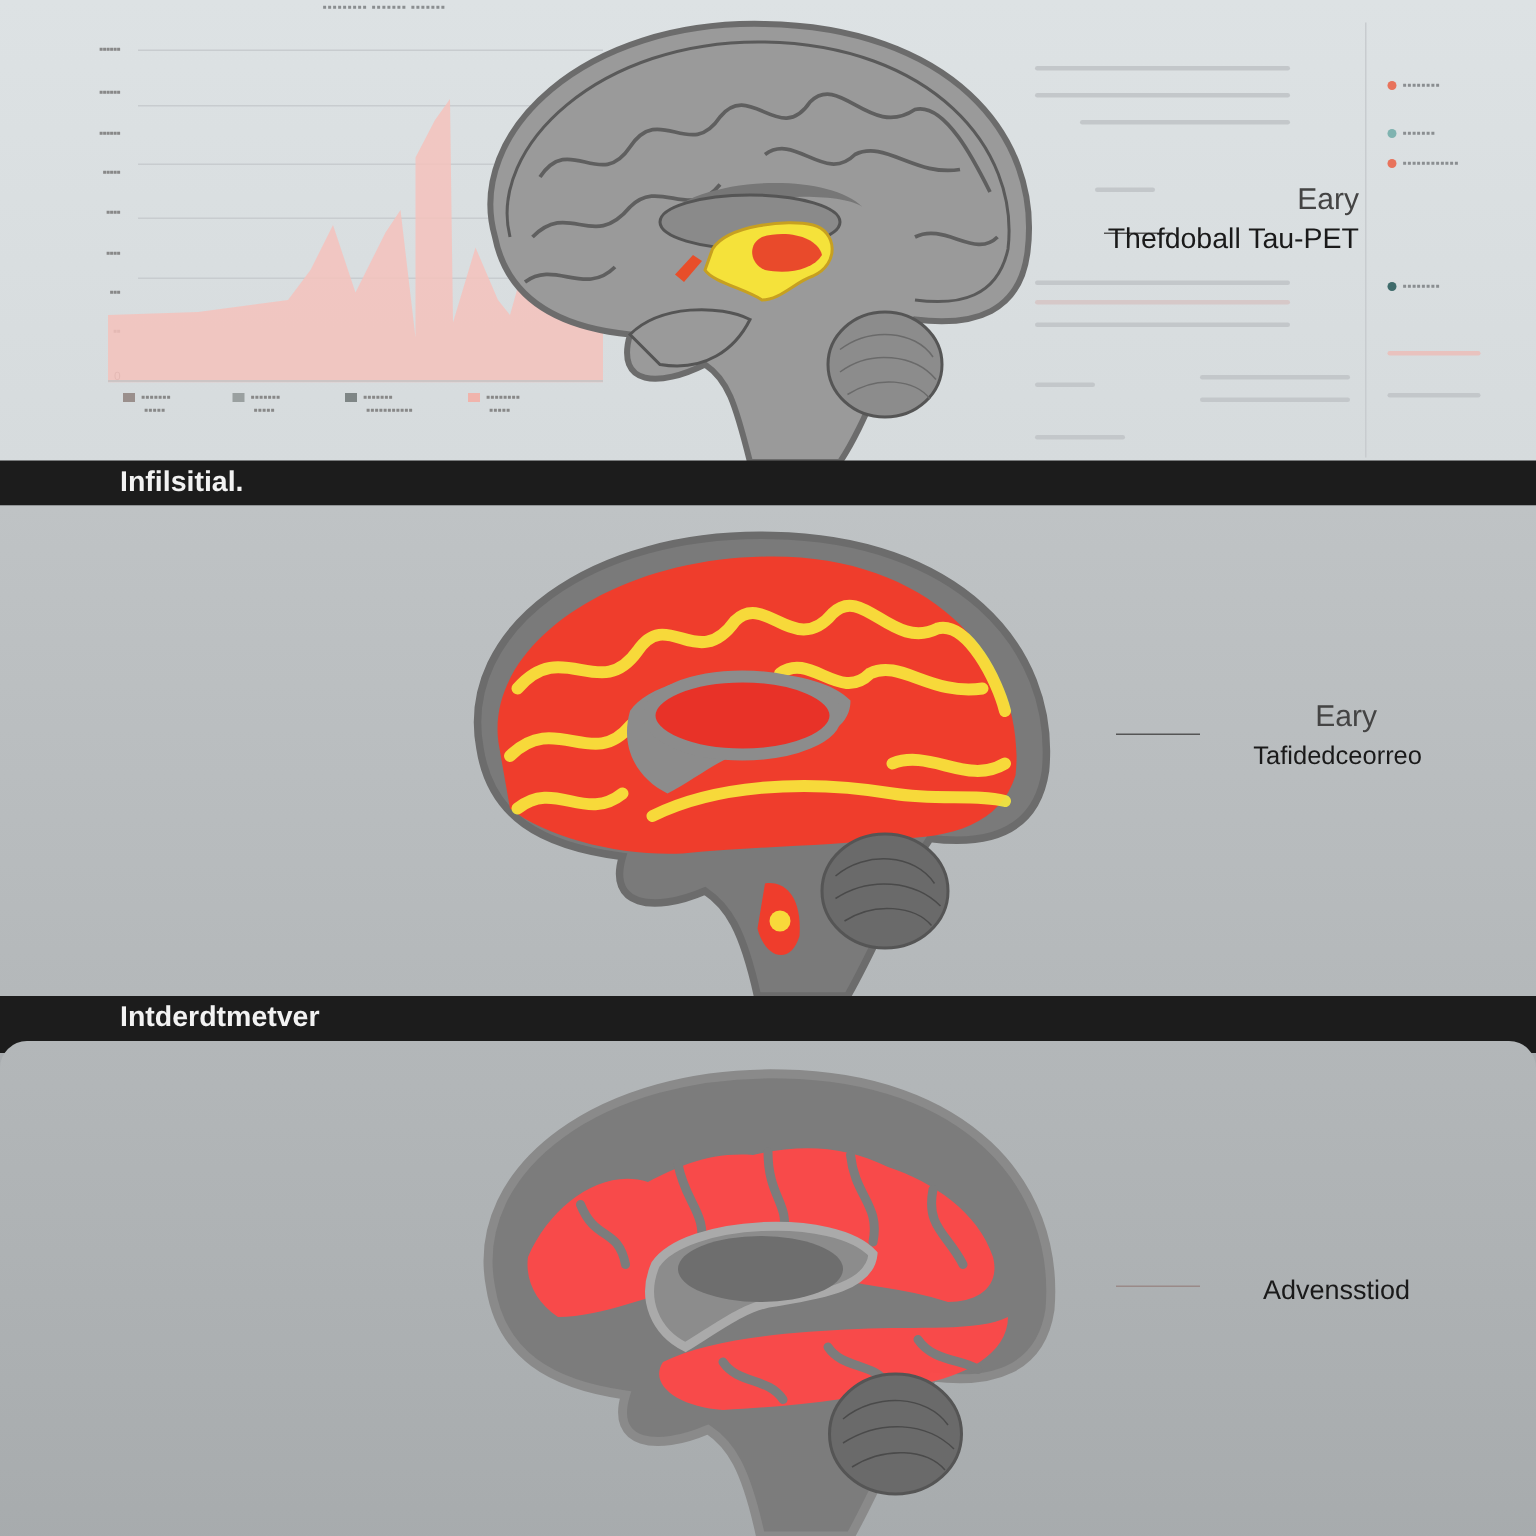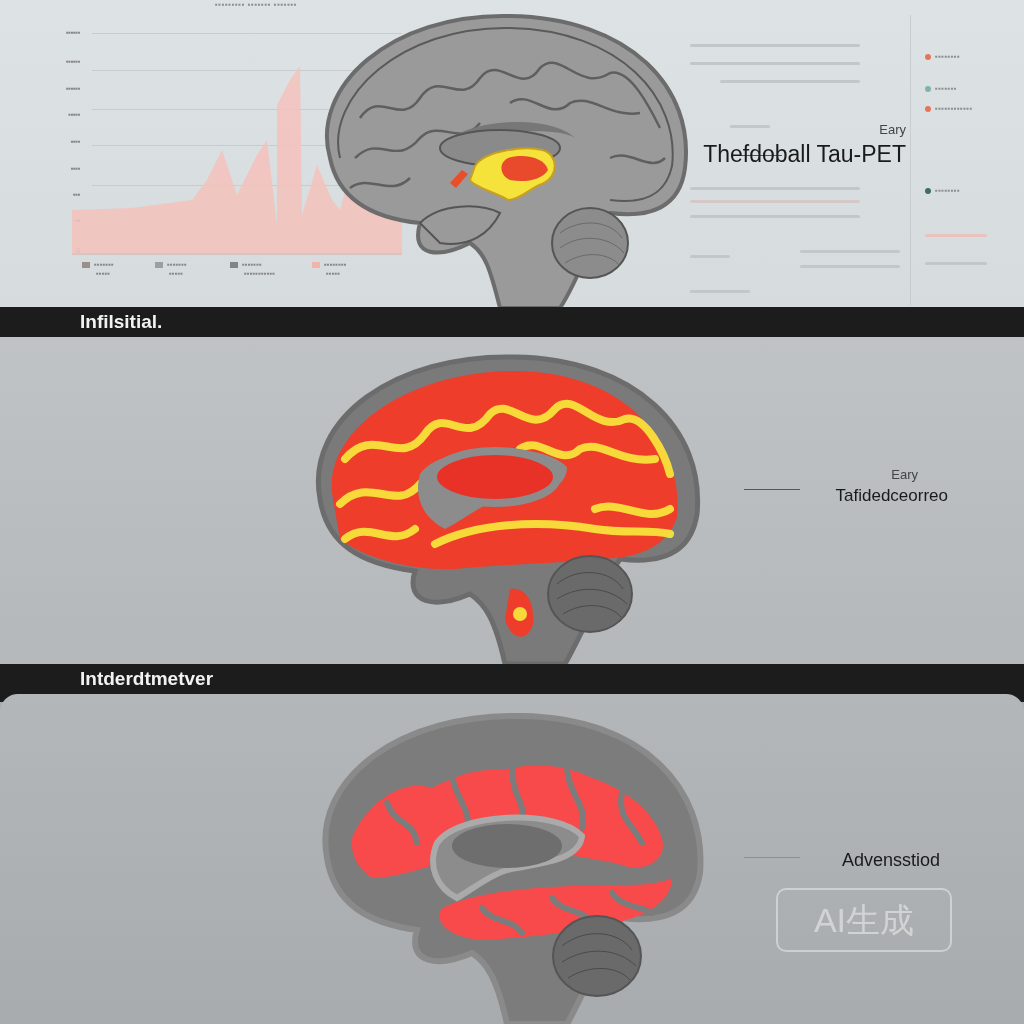--- a/index.html
+++ b/index.html
@@ -6,22 +6,22 @@
   body{width:1024px;height:1024px;overflow:hidden;font-family:"Liberation Sans",sans-serif;background:#a9adb0;position:relative;}
   .panel{position:absolute;left:0;width:1024px;}
   #panel-1{top:0;height:308px;background:linear-gradient(#dde2e4,#d6dbdd);}
   #panel-2{top:337px;height:327px;background:linear-gradient(#bfc3c5,#b4b8ba);}
   #panel-3{top:694px;height:368px;background:linear-gradient(#b3b7b9,#a6aaac);border-radius:18px;}
   .stage-bar{position:absolute;left:0;width:1024px;background:#1c1c1c;color:#f2f2f2;font-weight:bold;font-size:19px;line-height:30px;box-sizing:border-box;padding-left:80px;}
   #bar-1{top:307px;height:30px;}
   #bar-2{top:664px;height:38px;}
   .brain{position:absolute;}
   .label-block{position:absolute;text-align:right;}
-  .label-small{font-size:13px;color:#444;display:block;}
-  .label-big{font-size:23px;color:#1a1a1a;display:block;margin-top:4px;}
+  .label-small{font-size:20px;color:#444;display:block;}
+  .label-big{font-size:19px;color:#1a1a1a;display:block;margin-top:4px;}
   .leader{position:absolute;height:1px;background:#555;}
   
   #chart{position:absolute;left:20px;top:0;width:370px;height:306px;}
   .ytick{position:absolute;left:18px;width:42px;text-align:right;font-size:8px;color:#888;letter-spacing:-.5px;}
   .gridline{position:absolute;left:72px;width:310px;height:1px;background:#c8cccf;}
   .legend{position:absolute;top:260px;font-size:8px;color:#888;}
   .legend .sw{display:inline-block;width:8px;height:6px;margin-right:4px;vertical-align:middle;}
   .chart-title{position:absolute;left:195px;top:0;font-size:8px;color:#8a8e90;letter-spacing:.5px;}
   
   .rp-line{position:absolute;height:3px;border-radius:2px;background:#c3c7ca;}
@@ -152,14 +152,13 @@
       <path d="M75,95 C85,120 100,110 105,135 M140,68 C145,95 160,100 155,125 M200,60 C200,90 215,95 210,115 M255,62 C258,90 275,95 270,120 M310,85 C305,110 320,115 330,135"></path>
       <path d="M170,200 C180,215 200,210 210,225 M240,190 C250,205 270,200 280,215 M300,185 C310,200 330,198 340,205"></path>
     </g>
     <path d="M125,135 C145,105 245,100 270,128 C268,150 235,155 205,160 C185,162 165,178 145,190 C125,180 115,158 125,135 Z" fill="#8c8c8c" stroke="#aaa" stroke-width="6"></path>
     <ellipse cx="195" cy="138" rx="55" ry="22" fill="#6e6e6e"></ellipse>
     <ellipse cx="285" cy="248" rx="44" ry="40" fill="#6a6a6a" stroke="#555" stroke-width="2"></ellipse>
     <g stroke="#4a4a4a" stroke-width="1" fill="none">
         <path d="M250,238 C272,220 306,222 320,242 M250,254 C275,238 306,240 324,258 M256,270 C278,256 306,258 318,272"></path>
       </g>
   </svg>
-  <div id="watermark" style="top:194px">AI生成</div>
 </div>
 
 </body></html>

